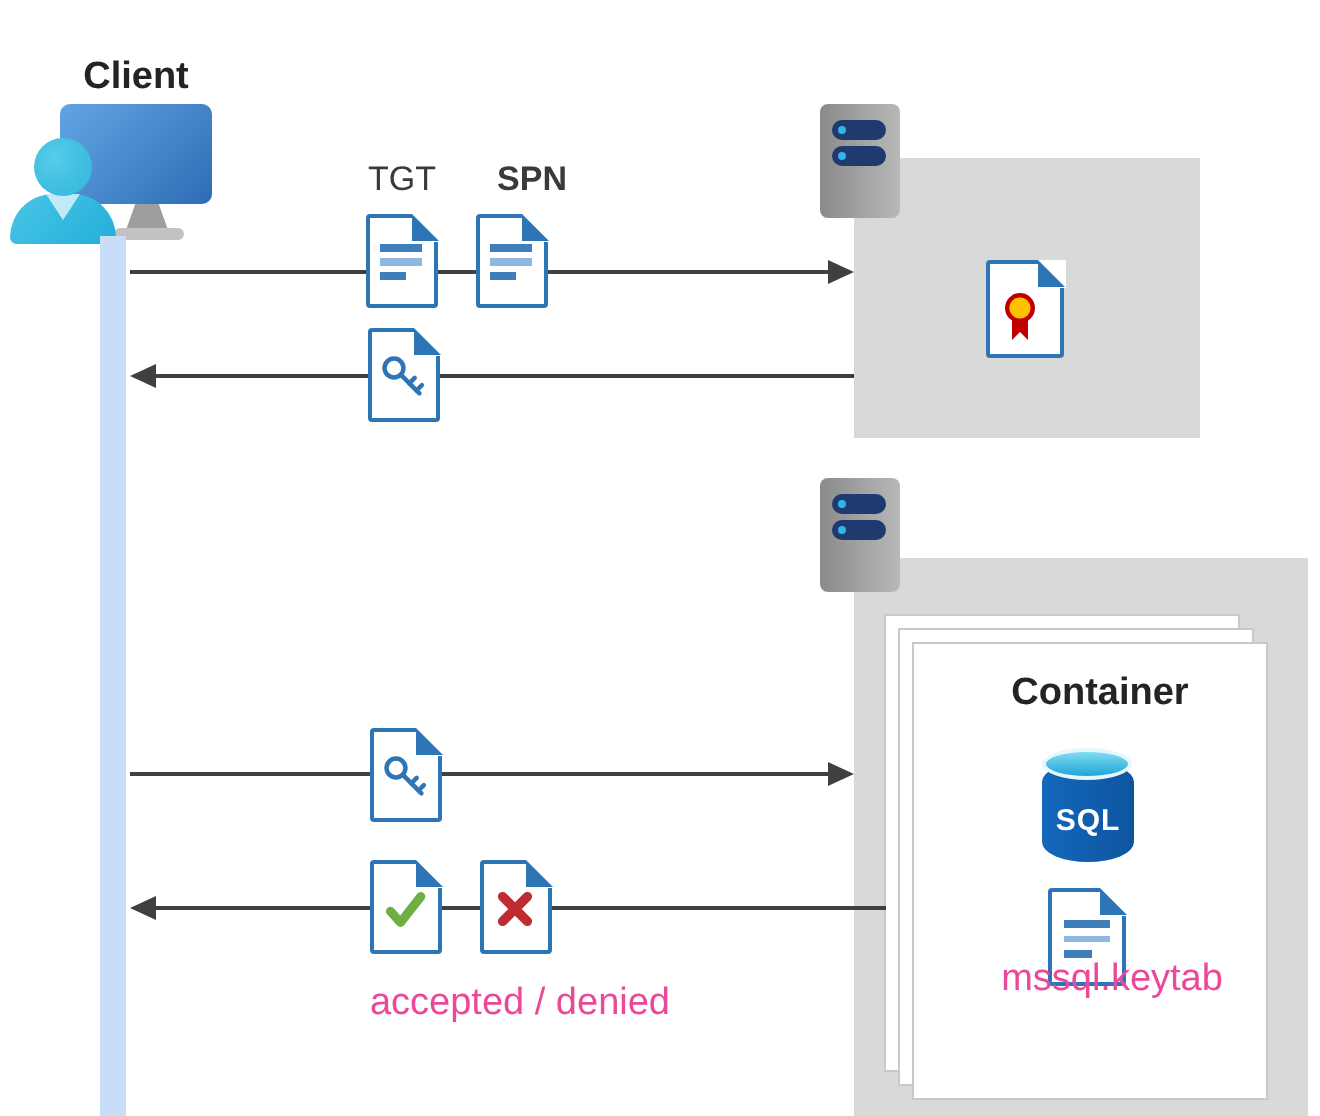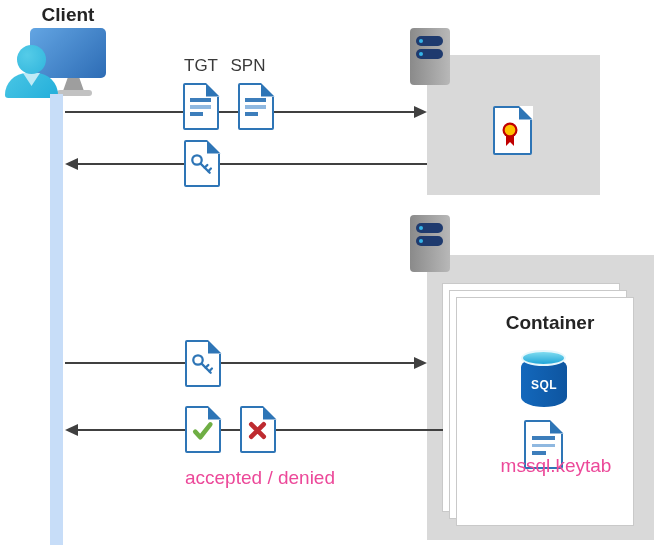--- a/index.html
+++ b/index.html
@@ -1,19 +1,19 @@
 <!DOCTYPE html>
 <html><head>
 <meta charset="utf-8">
 <style>
   html,body{margin:0;padding:0;background:#fff;}
   #stage{position:relative;width:660px;height:558px;background:#ffffff;
          font-family:"Liberation Sans",sans-serif;overflow:hidden;}
 
-  .abs{position:absolute;}
+  .abs{position:absolute;margin-top:24px;}
 
   
   .h-label{font-size:19px;font-weight:700;color:#242424;line-height:27px;}
   .s-label{font-size:17px;color:#3a3a3a;text-align:center;}
   .g-label{font-size:19px;color:#ec4899;text-align:center;}
 
   
   .monitor{left:30px;top:28px;width:76px;height:50px;border-radius:5px;
            background:linear-gradient(135deg,#63a5e3 0%,#2d6cb5 100%);}
   .mon-neck{left:63px;top:78px;width:21px;height:13px;background:#9e9e9e;
@@ -62,21 +62,21 @@
   
   .card{width:176px;height:227px;background:#fff;border:1px solid #c9c9c9;}
 
   
   .sql-body{left:521px;top:357px;width:46px;height:50px;
             background:linear-gradient(90deg,#1368bc,#0e55a0);
             border-radius:23px/10px;}
   .sql-top{left:521px;top:350px;width:41px;height:12px;border-radius:50%;
            background:linear-gradient(180deg,#7fdcf0,#1fa6d8);border:2.5px solid #e6f7fc;}
   .sql-text{left:521px;top:378px;width:46px;text-align:center;color:#fff;
-            font-weight:700;font-size:12px;letter-spacing:.5px;}
+            font-weight:700;font-size:15px;letter-spacing:.5px;}
 </style>
 </head>
 <body>
 
 <div id="stage">
 
   <div class="abs h-label" style="left:16px;top:1px;width:104px;text-align:center;">Client</div>
   <div class="abs monitor"></div>
   <div class="abs mon-neck"></div>
   <div class="abs mon-base"></div>
@@ -139,21 +139,21 @@
   <div class="abs line" style="left:77px;top:163px;width:350px;"></div>
   <div class="abs ah-l" style="left:65px;top:158px;"></div>
 
   <div class="abs line" style="left:65px;top:362px;width:350px;"></div>
   <div class="abs ah-r" style="left:414px;top:357px;"></div>
 
   <div class="abs line" style="left:77px;top:429px;width:366px;"></div>
   <div class="abs ah-l" style="left:65px;top:424px;"></div>
 
   <div class="abs s-label" style="left:171px;top:56px;width:60px;">TGT</div>
-  <div class="abs s-label" style="left:218px;top:56px;width:60px;">SPN</div>
+  <div class="abs s-label" style="left:236px;top:56px;width:60px;font-weight:bold;">SPN</div>
   <div class="abs g-label" style="left:140px;top:467px;width:240px;">accepted / denied</div>
 
   <div class="abs doc" style="left:183px;top:83px;">
     <div class="corner"></div>
     <div class="flap"></div>
     <div class="dl dl1"></div>
     <div class="dl dl2"></div>
     <div class="dl dl3"></div>
   </div>
 

